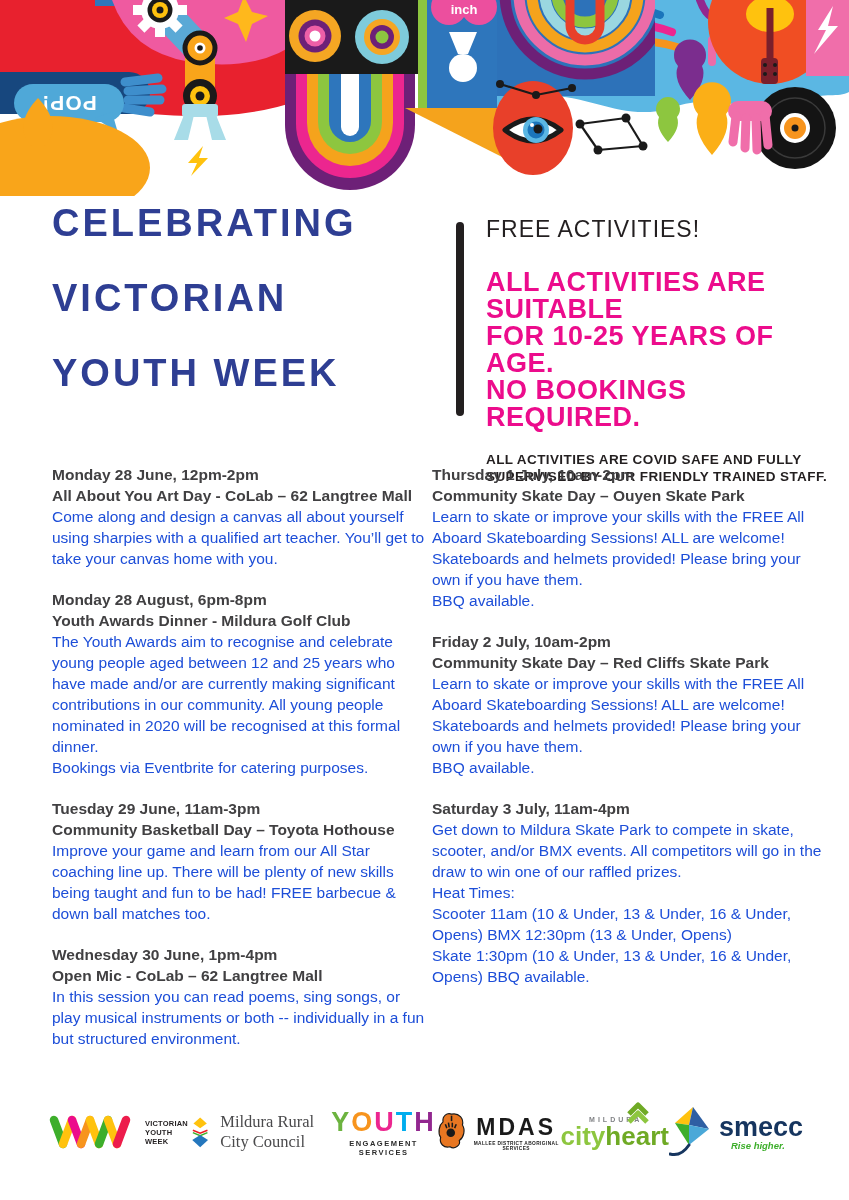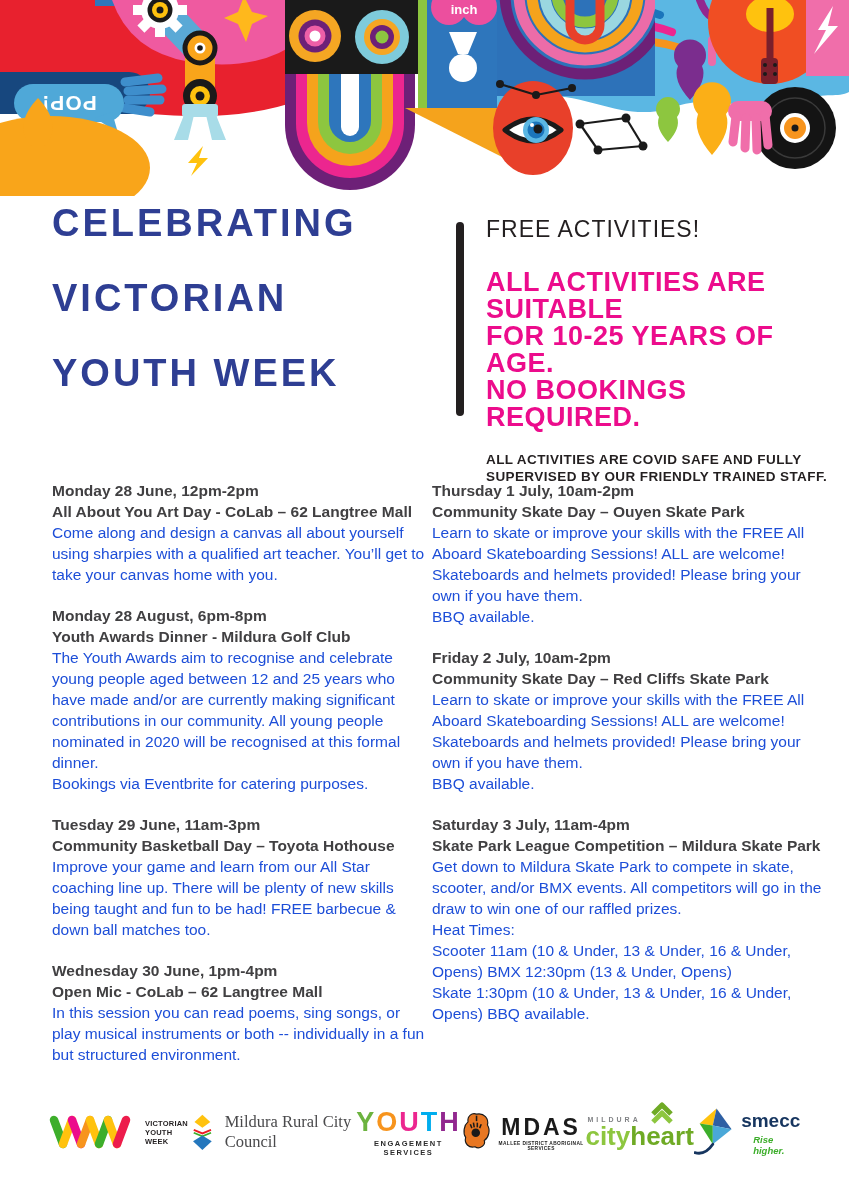--- a/index.html
+++ b/index.html
@@ -7,47 +7,47 @@
         font-family:"Liberation Sans",sans-serif;}
   .banner{position:absolute;top:0;left:0;width:849px;height:196px;}
   .title{position:absolute;left:52px;top:186px;width:410px;
          font-size:38px;font-weight:bold;letter-spacing:3px;color:#2e3e93;line-height:75px;}
   .vbar{position:absolute;left:456px;top:222px;width:8px;height:194px;background:#231f20;border-radius:4px;}
   .rhead{position:absolute;left:486px;top:216px;width:350px;}
   .free{font-size:23px;font-weight:normal;letter-spacing:1px;color:#231f20;}
   .suitable{margin-top:26px;font-size:27px;font-weight:bold;color:#ec0c8c;line-height:27px;letter-spacing:0.5px;}
   .covid{margin-top:20px;font-size:13.5px;font-weight:bold;color:#231f20;line-height:17px;letter-spacing:0.4px;}
   .pre{white-space:pre-line;}
-  .col{position:absolute;top:480px;font-size:15.5px;line-height:21px;}
+  .col{position:absolute;top:464px;font-size:15.5px;line-height:21px;}
   .col-left{left:52px;width:380px;}
   .col-right{left:432px;width:400px;}
   .event{margin-bottom:20px;}
   .event-date,.event-title{font-weight:bold;color:#414042;}
   .event-body{color:#1d4ed8;}
   
   .footer{position:absolute;left:0;top:1094px;width:849px;display:flex;align-items:center;
           justify-content:space-between;padding:0 46px;box-sizing:border-box;height:76px;}
   .logo{display:flex;align-items:center;}
   .vyw-text{font-size:7.5px;font-weight:bold;color:#231f20;line-height:9px;letter-spacing:0.2px;margin-left:4px;}
   .council-text{font-family:"Liberation Serif",serif;font-size:16.5px;color:#4a4a4c;margin-left:8px;}
   .youth-logo{display:block;text-align:center;}
   .youth-word span{font-size:27px;font-weight:bold;letter-spacing:2px;}
   .yl0{color:#6cb33f}.yl1{color:#f7941d}.yl2{color:#ec268f}.yl3{color:#00adee}.yl4{color:#92278f}
   .youth-sub{font-size:7.5px;font-weight:bold;letter-spacing:1.5px;color:#2b2b2b;margin-top:1px;}
   .mdas-block{margin-left:5px;text-align:center;}
   .mdas-word{font-size:23px;font-weight:bold;color:#1a1a1a;letter-spacing:3px;}
   .mdas-sub{font-size:4.8px;font-weight:bold;color:#1a1a1a;letter-spacing:0.4px;}
-  .cityheart{text-align:left;position:relative;}
+  .cityheart{text-align:center;position:relative;}
   .ch-top{font-size:7px;letter-spacing:3px;color:#808285;font-weight:bold;margin-left:2px;}
   .ch-words{font-size:26px;font-weight:bold;line-height:26px;}
   .ch-city{color:#8dc63f;}
   .ch-heart{color:#6faa25;}
   .ch-mark{position:absolute;top:-14px;left:64px;}
   .smecc-block{margin-left:6px;}
-  .smecc-word{font-size:19px;font-weight:bold;color:#16355f;line-height:26px;}
+  .smecc-word{font-size:27px;font-weight:bold;color:#16355f;line-height:26px;}
   .smecc-tag{font-size:9.5px;font-style:italic;color:#3dae2b;font-weight:bold;margin-left:12px;}
 </style>
 </head>
 <body>
 
 <div class="page">
 
   <svg class="banner" viewBox="0 0 849 196" width="849" height="196">
 
     <rect x="490" y="0" width="359" height="115" fill="#5bb7e3"></rect>
@@ -288,21 +288,20 @@
 BBQ available.</div>
     </div>
     <div class="event">
       <div class="event-date">Friday 2 July, 10am-2pm</div>
       <div class="event-title">Community Skate Day – Red Cliffs Skate Park</div>
       <div class="event-body pre">Learn to skate or improve your skills with the FREE All Aboard Skateboarding Sessions! ALL are welcome! Skateboards and helmets provided! Please bring your own if you have them.
 BBQ available.</div>
     </div>
     <div class="event">
       <div class="event-date">Saturday 3 July, 11am-4pm</div>
-      <div class="event-title">Skate Park League Competition – Mildura Skate Park</div>
       <div class="event-body pre">Get down to Mildura Skate Park to compete in skate, scooter, and/or BMX events. All competitors will go in the draw to win one of our raffled prizes.
 Heat Times:
 Scooter 11am (10 &amp; Under, 13 &amp; Under, 16 &amp; Under, Opens) BMX 12:30pm (13 &amp; Under, Opens)
 Skate 1:30pm (10 &amp; Under, 13 &amp; Under, 16 &amp; Under, Opens) BBQ available.</div>
     </div>
   </div>
 
   <div class="footer">
 
     <div class="logo">

